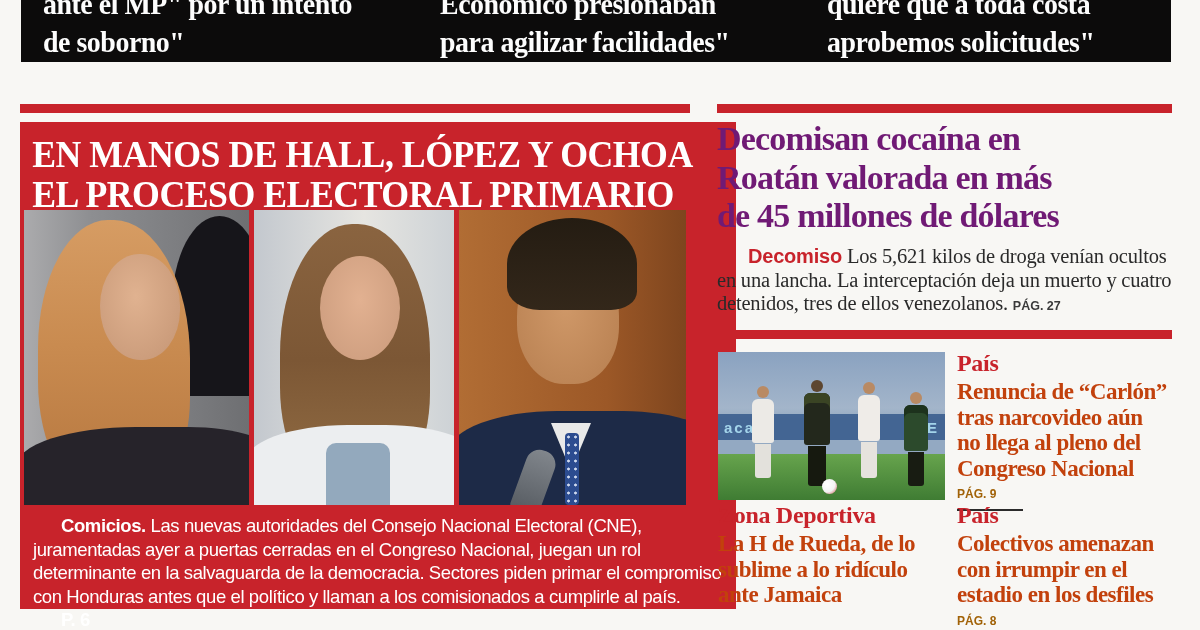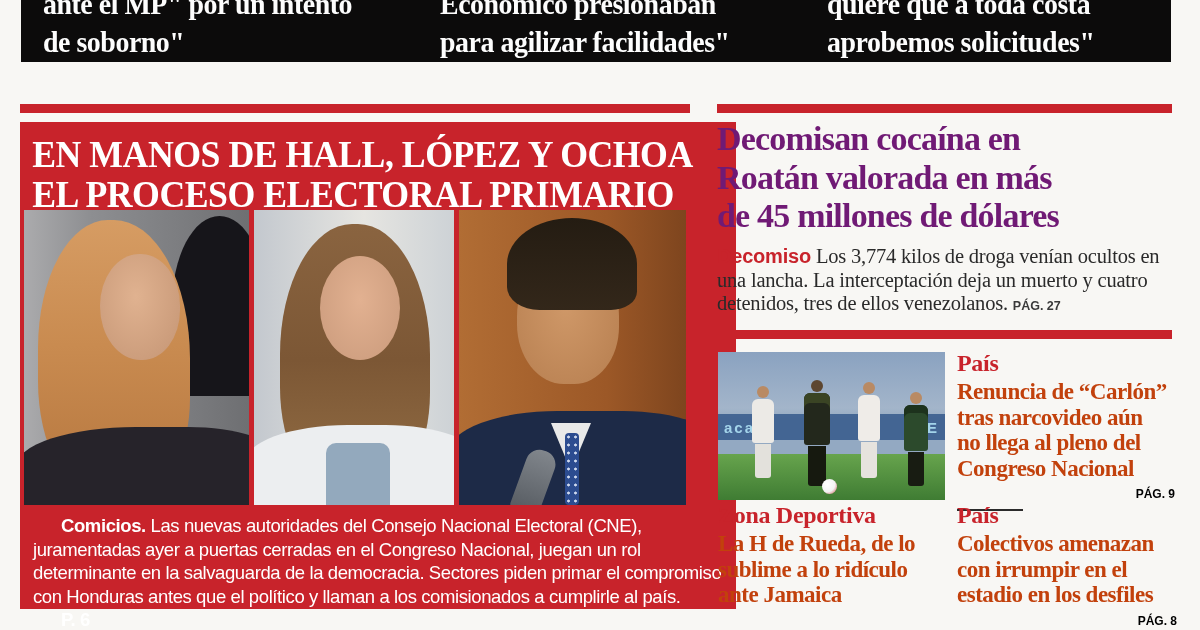--- a/index.html
+++ b/index.html
@@ -58,21 +58,21 @@
 
   .caption { position:absolute; left:0; bottom:0; width:100%; height:104px; padding:9px 13px 0 13px;
              color:#ffffff; font-family:"Liberation Sans", sans-serif; font-size:18.5px; line-height:23.5px;
              letter-spacing:-0.4px; }
   .caption b { font-weight:bold;margin-left:28px; }
 
   
   .sec-headline { position:absolute; left:717px; top:120px; width:460px; color:#701a75; font-weight:bold;
                   font-size:34px; line-height:38.5px; letter-spacing:-0.8px; }
   .deck { position:absolute; left:717px; top:245px; width:462px; color:#2a2a2a; font-size:20.5px; line-height:23.5px; letter-spacing:-0.2px; }
-  .deck .lbl { color:#c8232b; font-family:"Liberation Sans", sans-serif; font-weight:bold; font-size:20px; }
+  .deck .lbl { color:#c8232b; font-family:"Liberation Sans", sans-serif; font-weight:bold; font-size:20px;margin-left:31px; }
   .pageref { font-family:"Liberation Sans", sans-serif; font-weight:bold; font-size:12.5px; color:#3a3a3a; letter-spacing:0; }
 
   
   .soccer { position:absolute; left:718px; top:352px; width:227px; height:148px; overflow:hidden;
             background:linear-gradient(180deg,#8aa2c0 0%,#a3b5ca 38%,#93a9c2 46%); }
   .sp-board { position:absolute; left:0; top:62px; width:100%; height:26px; background:#3d6090; display:flex; align-items:center;
               justify-content:space-between; padding:0 6px; color:#a5d8ee; font-family:"Liberation Sans", sans-serif;
               font-weight:bold; font-size:15px; letter-spacing:2px; opacity:0.92; }
   .sp-grass { position:absolute; left:0; bottom:0; width:100%; height:46px; background:linear-gradient(180deg,#67a44d 0%,#3f7c33 100%); }
   .player { position:absolute; }
@@ -87,21 +87,21 @@
         .pw2 .legs { width:16px; height:36px; background:#e6e3de; }
   .pd2 { left:186px; top:40px; } .pd2 .torso { width:24px; height:46px; background:#2c4a2c;
         box-shadow:inset 0 8px 0 #1d321d; } .pd2 .legs { width:16px; height:34px; background:#181c12; }
   .ball { position:absolute; left:104px; bottom:6px; width:15px; height:15px; border-radius:50%;
           background:radial-gradient(circle at 35% 35%, #ffffff 0%, #f3f3f3 55%, #c44 100%); }
 
   
   .brief { position:absolute; }
   .brief .section { color:#c8232b; font-weight:bold; font-size:24px; line-height:26px; letter-spacing:-0.3px; margin-bottom:3px; }
   .brief .title { color:#c2410c; font-weight:bold; font-size:23px; line-height:25.5px; letter-spacing:-0.5px; }
-  .brief .pageref { display:block; margin-top:6px; font-size:12px; color:#000000;text-align:right; }
+  .brief .pageref { display:block; margin-top:6px; font-size:12px; color:#a16207; }
   .brief .underline { width:66px; height:2px; background:#2b2b2b; margin-top:8px; }
   .brief.b1 { left:957px; top:350px; width:218px; }
   .brief.b2 { left:718px; top:502px; width:238px; }
   .brief.b3 { left:957px; top:502px; width:220px; }
 </style>
 </head>
 <body>
 
 <div class="page">
 
@@ -156,21 +156,21 @@
       <b>Comicios.</b><span> Las nuevas autoridades del Consejo Nacional Electoral (CNE), juramentadas ayer a puertas cerradas en el Congreso Nacional, juegan un rol determinante en la salvaguarda de la democracia. Sectores piden primar el compromiso con Honduras antes que el político y llaman a los comisionados a cumplirle al país. </span><b>P. 6</b>
     </div>
   </div>
 
   <div class="sec-headline">
     <div>Decomisan cocaína en</div>
     <div>Roatán valorada en más</div>
     <div>de 45 millones de dólares</div>
   </div>
   <div class="deck">
-    <span class="lbl">Decomiso</span><span> Los 3,774 kilos de droga venían ocultos en una lancha. La interceptación deja un muerto y cuatro detenidos, tres de ellos venezolanos. </span><span class="pageref">PÁG. 27</span>
+    <span class="lbl">Decomiso</span><span> Los 5,621 kilos de droga venían ocultos en una lancha. La interceptación deja un muerto y cuatro detenidos, tres de ellos venezolanos. </span><span class="pageref">PÁG. 27</span>
   </div>
 
   <div class="rule-red rule-right-mid"></div>
 
   <div class="soccer">
     <div class="sp-board">
       <span>acaca</span>
       <span>LE</span>
     </div>
     <div class="sp-grass"></div>

